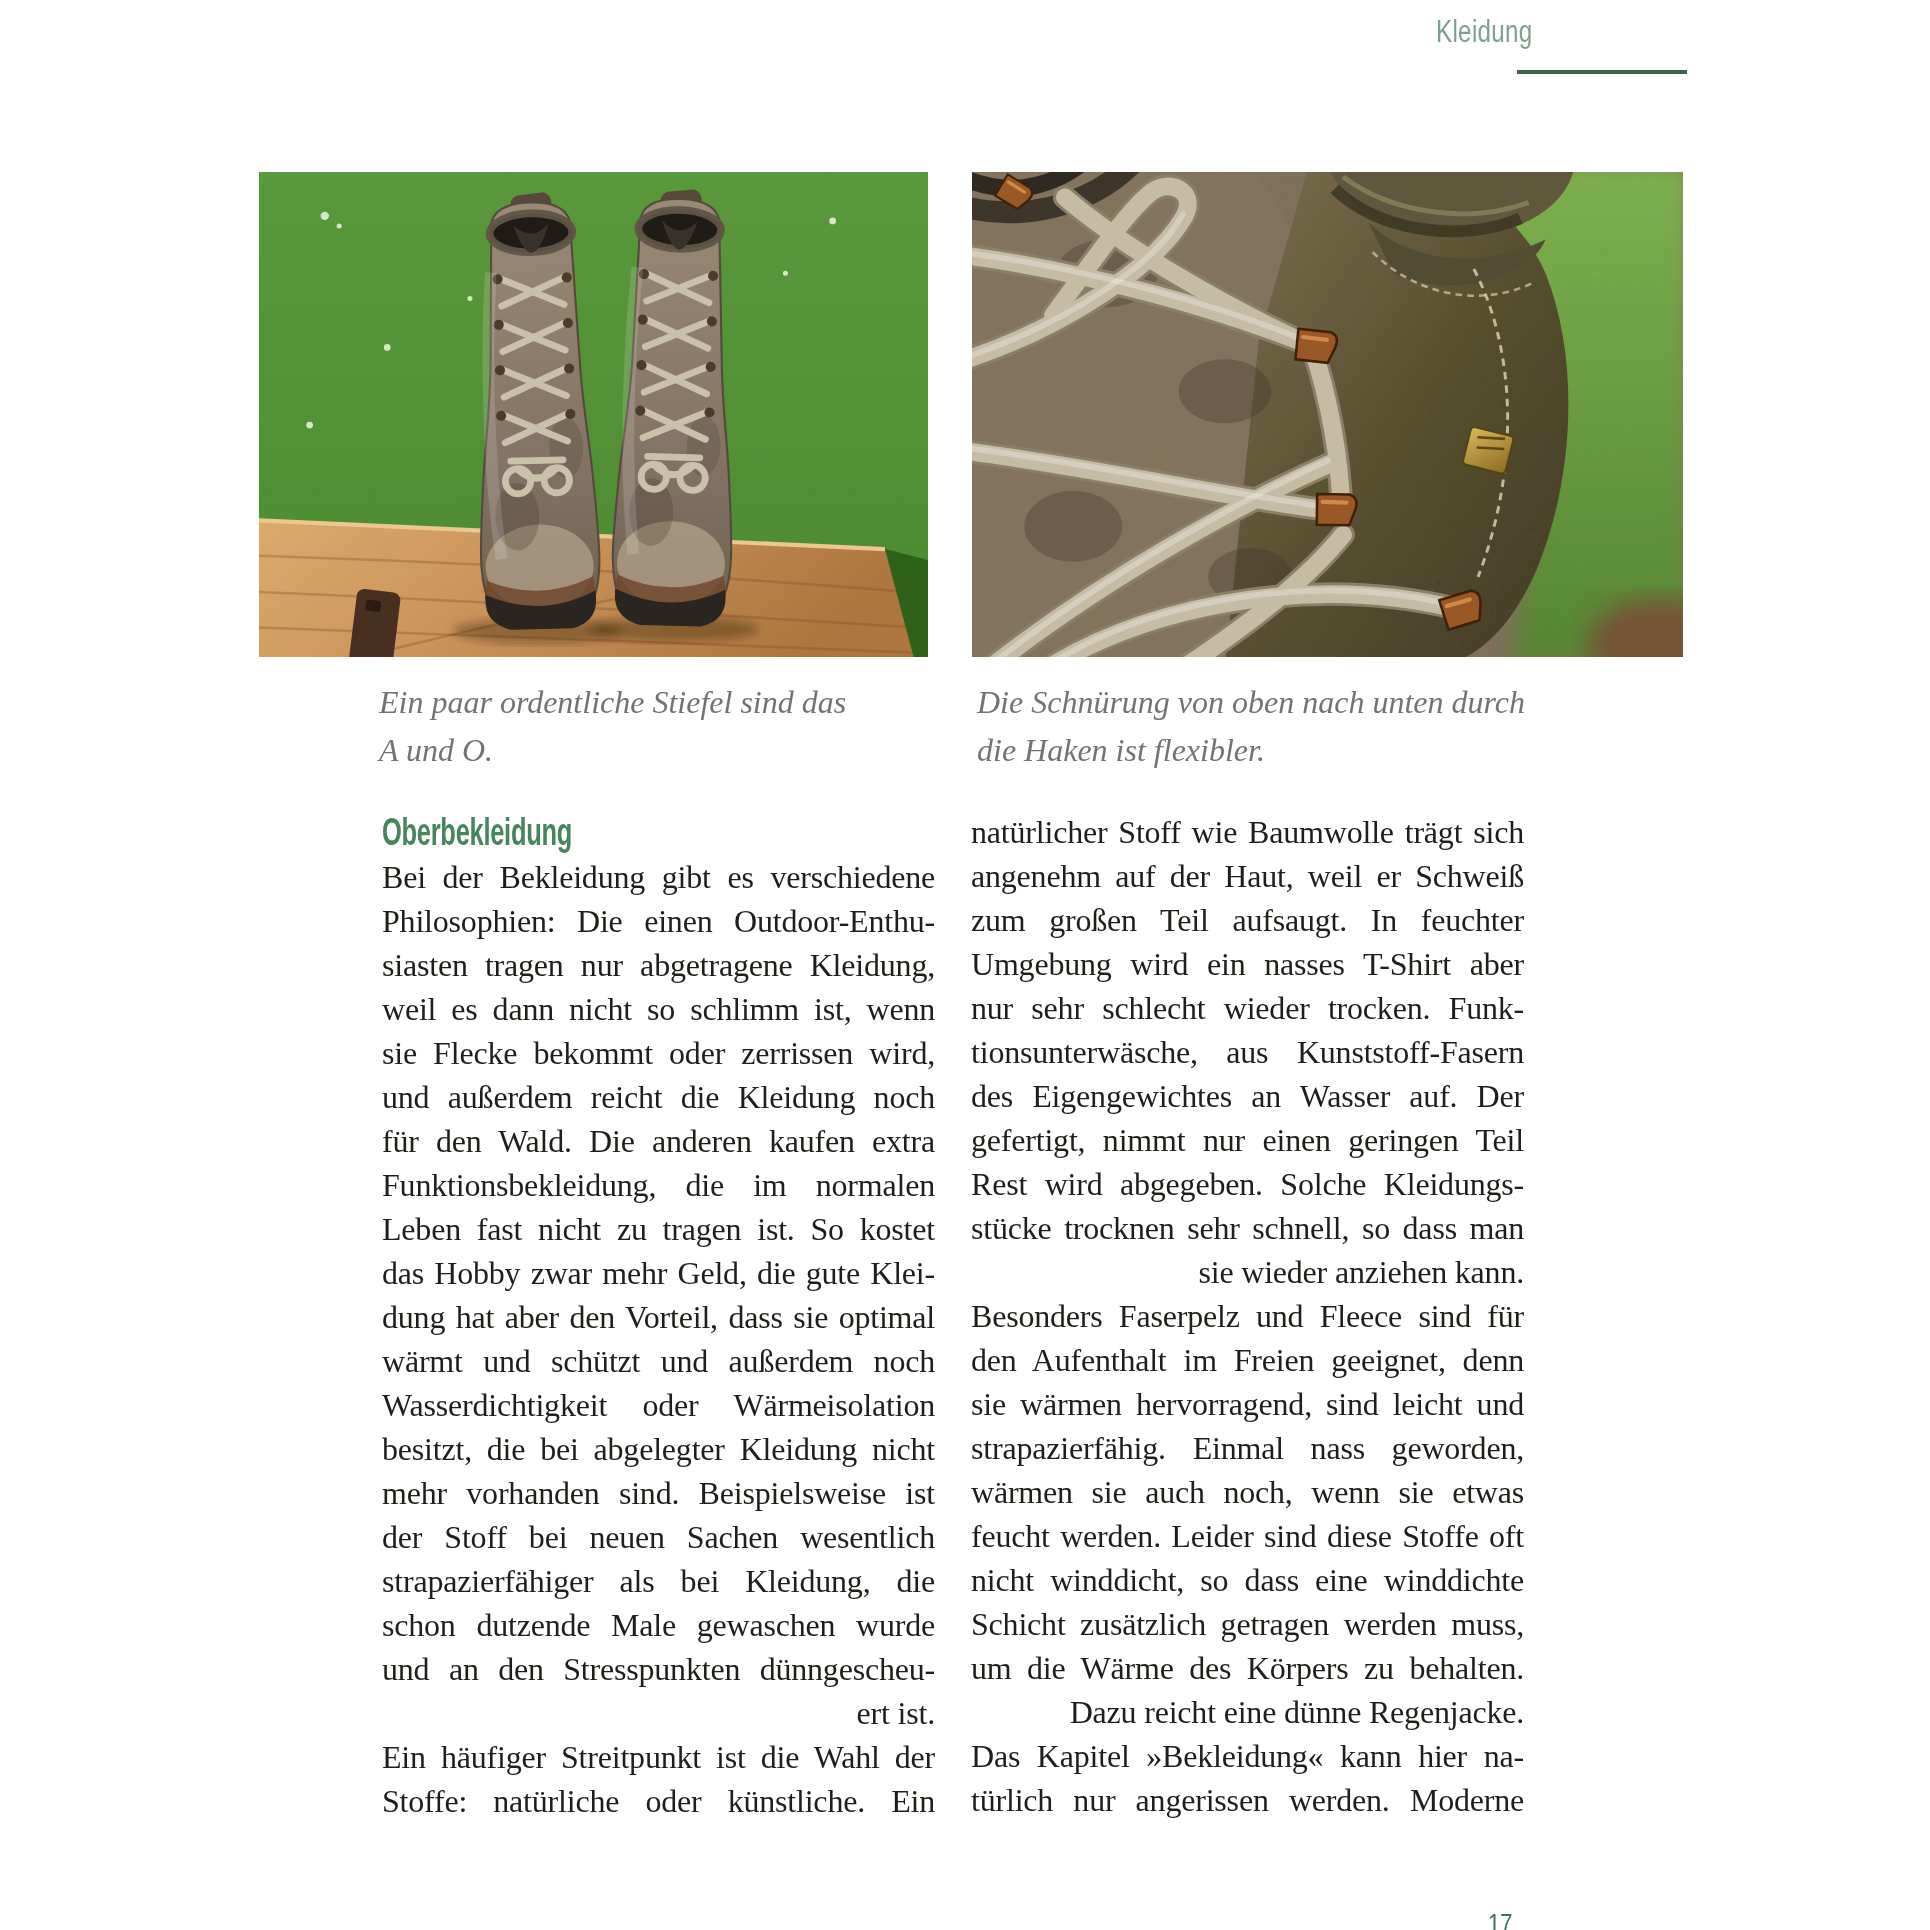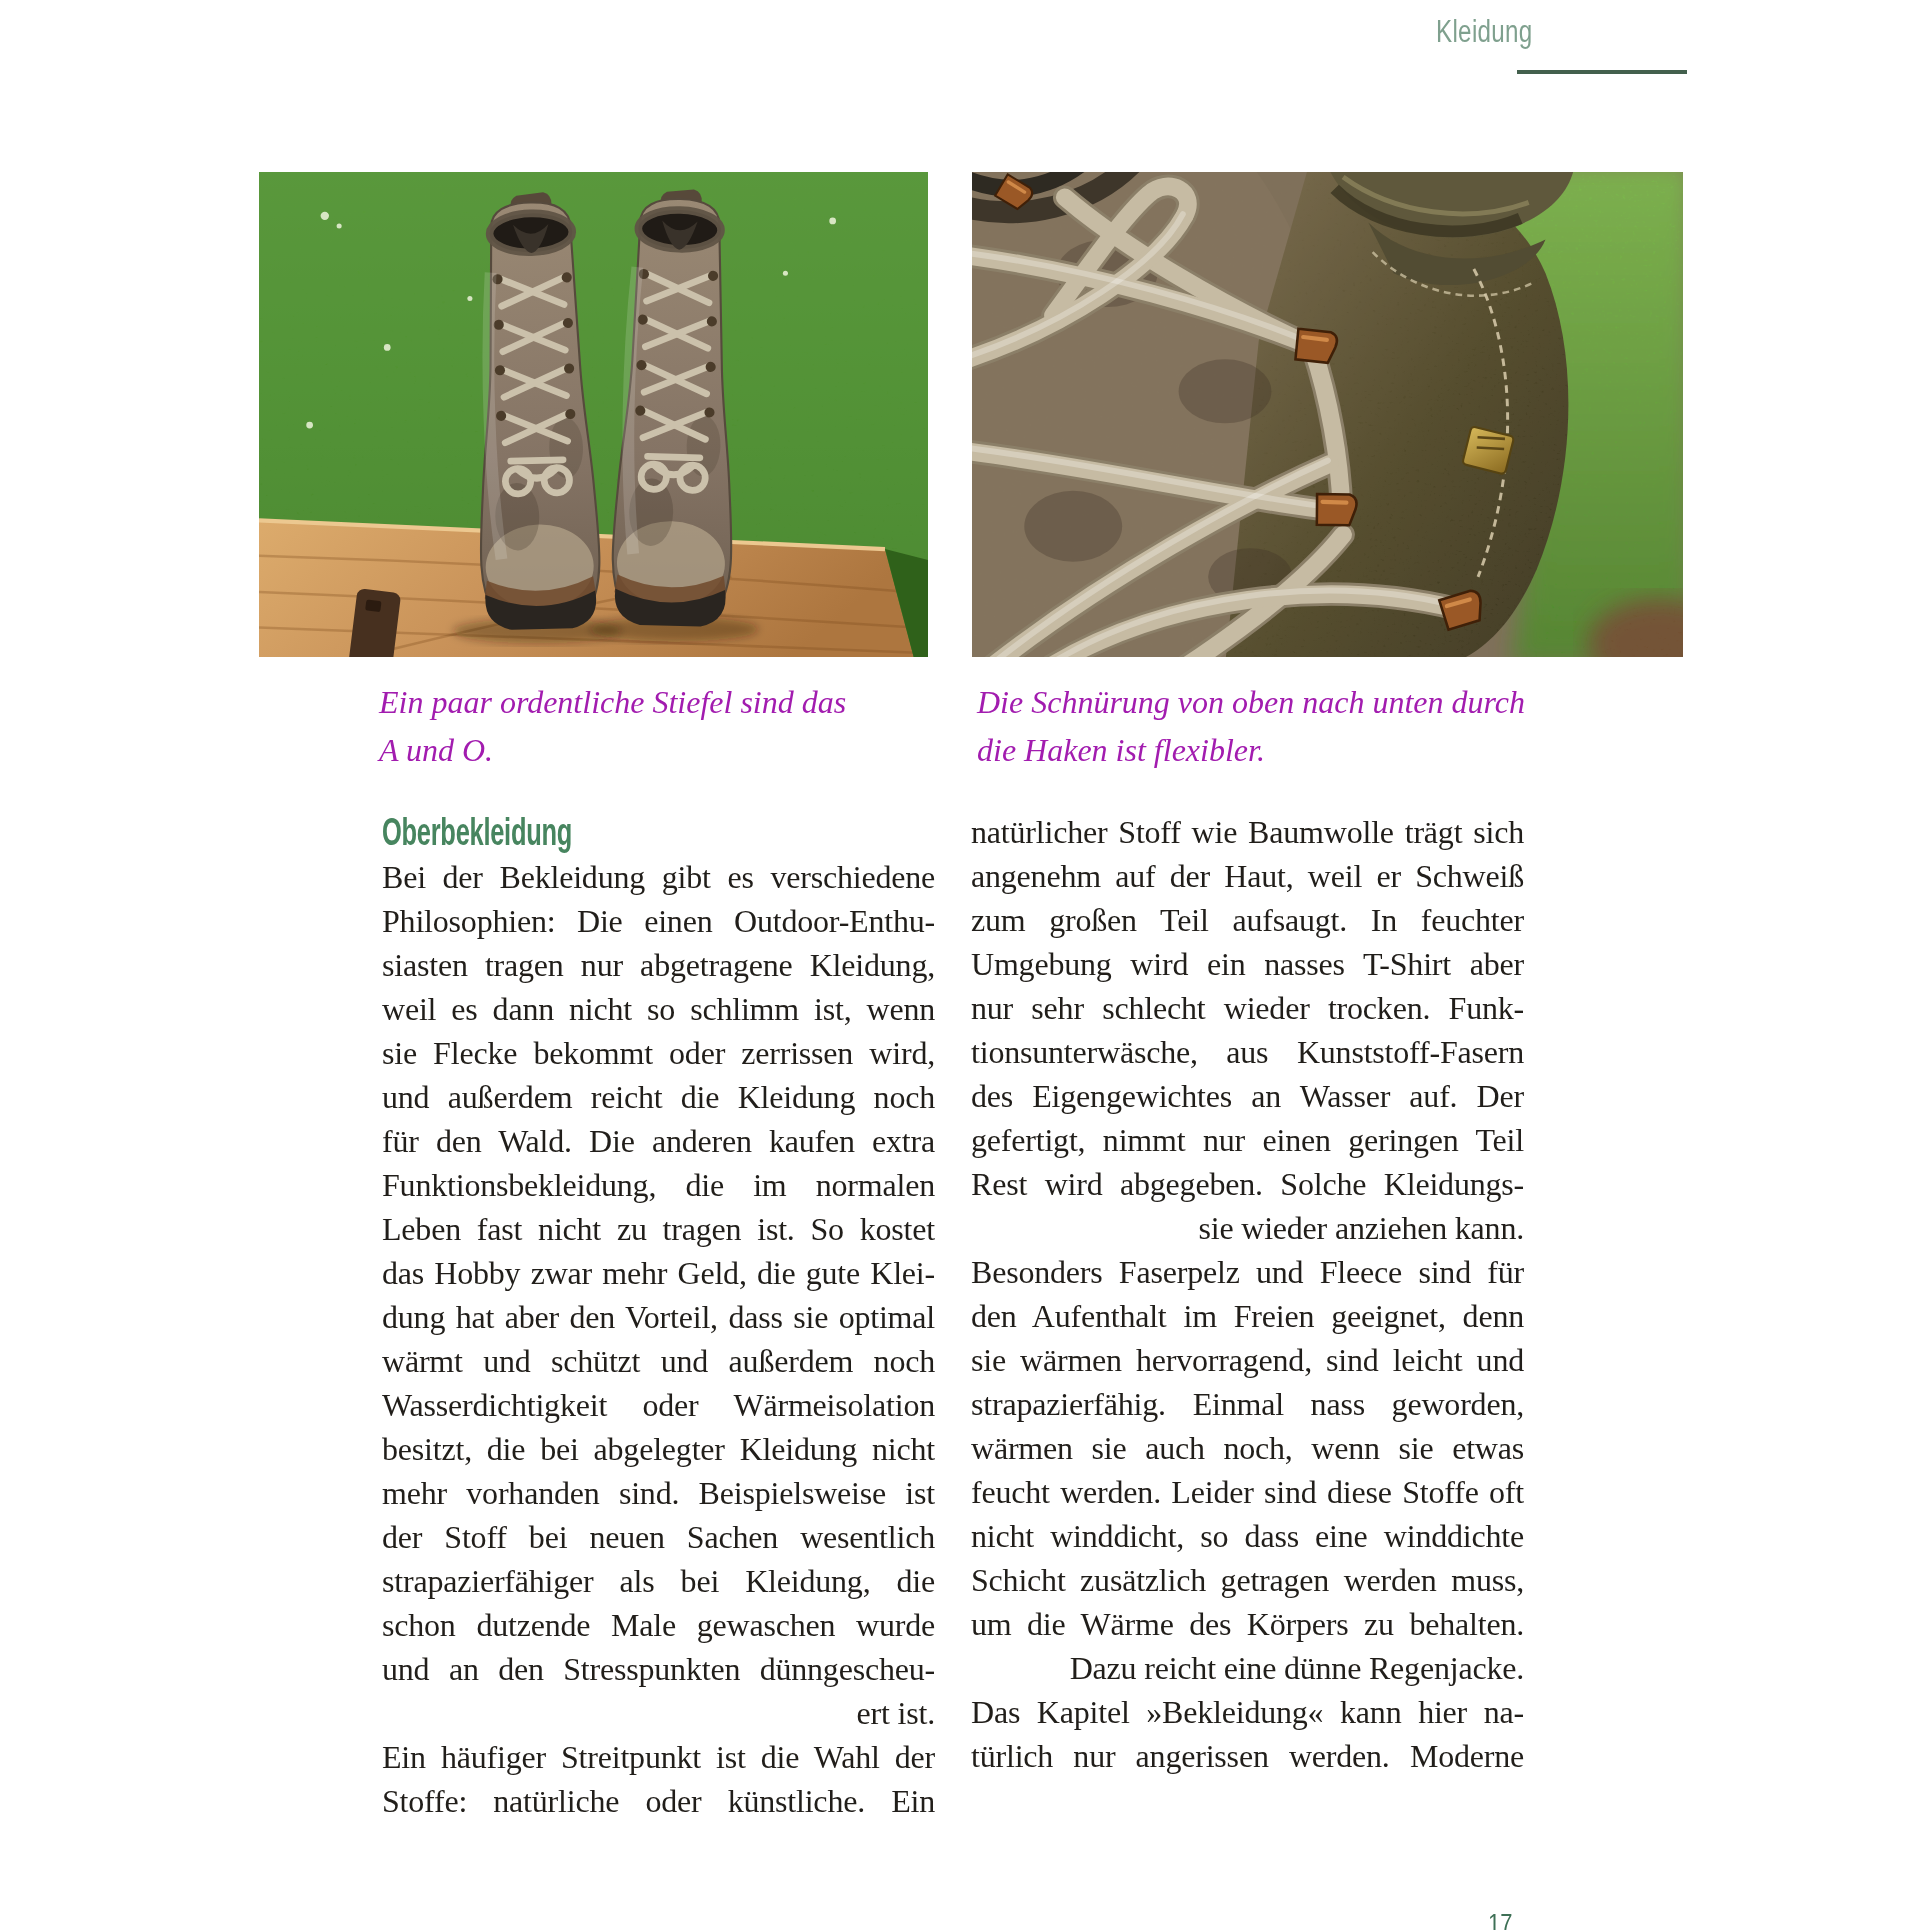--- a/index.html
+++ b/index.html
@@ -13,21 +13,21 @@
            letter-spacing:0.4px;white-space:nowrap;}
   .runrule{position:absolute;left:1517px;top:57px;width:170px;height:4.2px;background:#43604d;}
 
   
   .photo{position:absolute;top:159px;overflow:hidden;background:#6a5a45;}
   .photo-left{left:259px;width:669px;height:485px;}
   .photo-right{left:972px;width:711px;height:485px;}
   .photo svg{display:block;width:100%;height:100%;}
 
   
-  .caption{position:absolute;top:665px;font-style:italic;font-size:32px;color:#a21caf;}
+  .caption{position:absolute;top:665px;font-style:italic;font-size:32px;color:#737373;}
   .caption-left{left:379px;width:582px;}
   .caption-right{left:977px;width:599px;}
   .cap-line{height:48px;line-height:48px;white-space:nowrap;}
 
   
   .heading{position:absolute;left:382px;top:797px;margin:0;
            font-family:"Liberation Sans",sans-serif;font-weight:bold;
            font-size:38px;line-height:44px;color:#47855f;
            transform:scaleX(0.67);transform-origin:0 50%;
            letter-spacing:-0.4px;white-space:nowrap;}
@@ -290,20 +290,21 @@
   <div class="col col-right">
       <div class="bline">natürlicher Stoff wie Baumwolle trägt sich</div>
       <div class="bline">angenehm auf der Haut, weil er Schweiß</div>
       <div class="bline">zum großen Teil aufsaugt. In feuchter</div>
       <div class="bline">Umgebung wird ein nasses T-Shirt aber</div>
       <div class="bline">nur sehr schlecht wieder trocken. Funk-</div>
       <div class="bline">tionsunterwäsche, aus Kunststoff-Fasern</div>
       <div class="bline">des Eigengewichtes an Wasser auf. Der</div>
       <div class="bline">gefertigt, nimmt nur einen geringen Teil</div>
       <div class="bline">Rest wird abgegeben. Solche Kleidungs-</div>
+      <div class="bline">stücke trocknen sehr schnell, so dass man</div>
       <div class="bline rag">sie wieder anziehen kann.</div>
       <div class="bline">Besonders Faserpelz und Fleece sind für</div>
       <div class="bline">den Aufenthalt im Freien geeignet, denn</div>
       <div class="bline">sie wärmen hervorragend, sind leicht und</div>
       <div class="bline">strapazierfähig. Einmal nass geworden,</div>
       <div class="bline">wärmen sie auch noch, wenn sie etwas</div>
       <div class="bline">feucht werden. Leider sind diese Stoffe oft</div>
       <div class="bline">nicht winddicht, so dass eine winddichte</div>
       <div class="bline">Schicht zusätzlich getragen werden muss,</div>
       <div class="bline">um die Wärme des Körpers zu behalten.</div>

